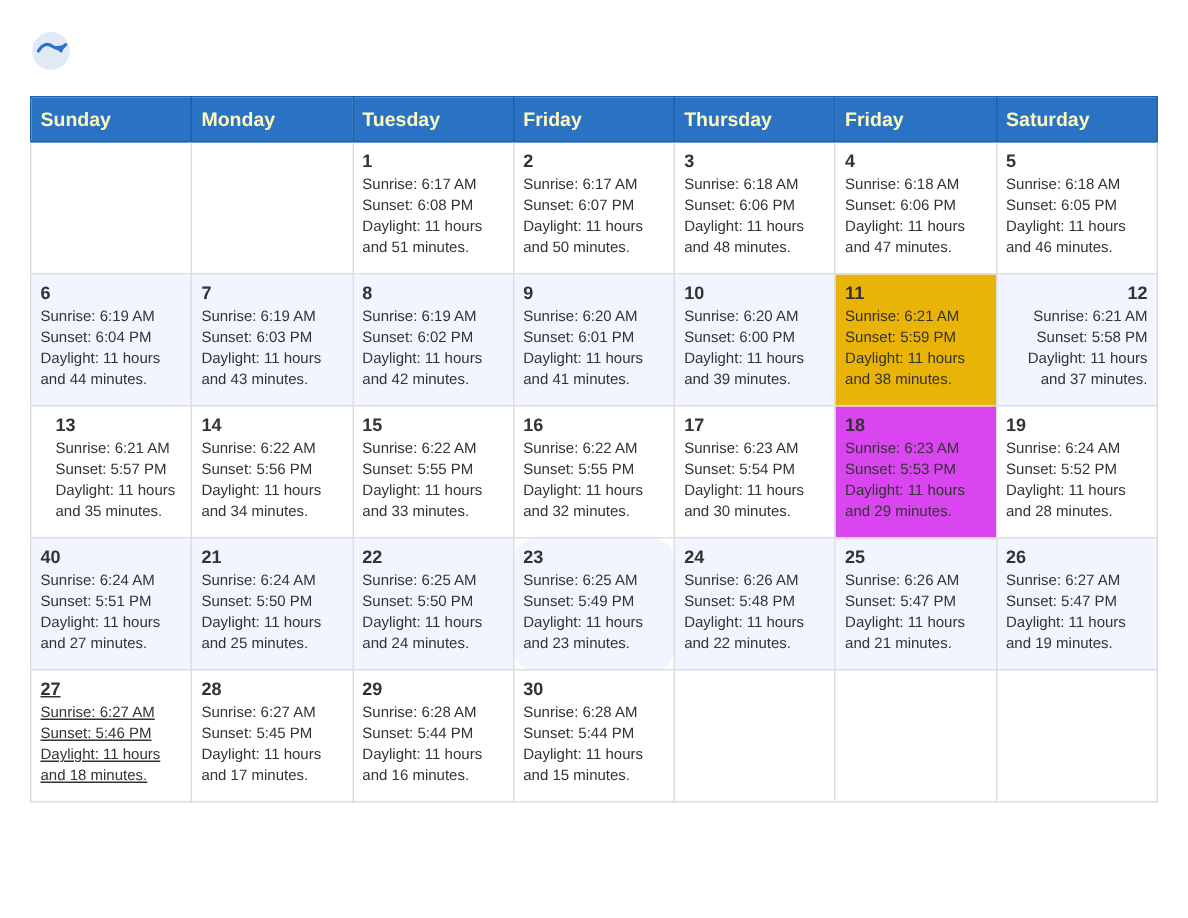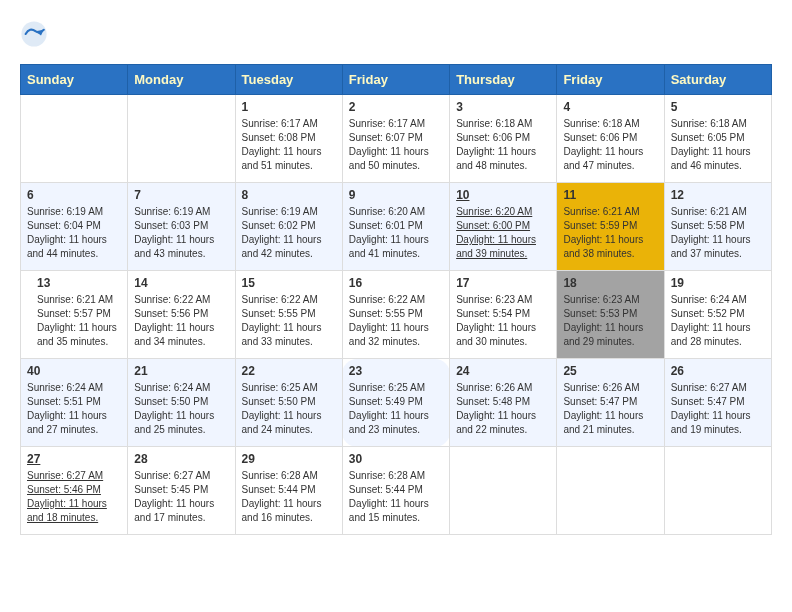--- a/index.html
+++ b/index.html
@@ -177,33 +177,33 @@
           <div class="day-info" style="white-space: pre-line;">Sunrise: 6:19 AM
 Sunset: 6:02 PM
 Daylight: 11 hours and 42 minutes.</div>
         </td>
         <td style="background: rgb(240, 245, 255);">
           <span class="day-number">9</span>
           <div class="day-info" style="white-space: pre-line;">Sunrise: 6:20 AM
 Sunset: 6:01 PM
 Daylight: 11 hours and 41 minutes.</div>
         </td>
-        <td style="background: rgb(240, 245, 255); text-decoration: underline;">
+        <td style="background: rgb(240, 245, 255);">
           <span class="day-number">10</span>
           <div class="day-info" style="white-space: pre-line;">Sunrise: 6:20 AM
 Sunset: 6:00 PM
 Daylight: 11 hours and 39 minutes.</div>
         </td>
         <td style="background: #eab308; margin-top: 44px;">
           <span class="day-number">11</span>
           <div class="day-info" style="white-space: pre-line;">Sunrise: 6:21 AM
 Sunset: 5:59 PM
 Daylight: 11 hours and 38 minutes.</div>
         </td>
-        <td style="background: rgb(240, 245, 255);">
+        <td style="background: rgb(240, 245, 255); text-align: right;">
           <span class="day-number">12</span>
           <div class="day-info" style="white-space: pre-line;">Sunrise: 6:21 AM
 Sunset: 5:58 PM
 Daylight: 11 hours and 37 minutes.</div>
         </td>
       </tr>
       <tr>
         <td style="background: rgb(255, 255, 255); padding-left: 16px;">
           <span class="day-number">13</span>
           <div class="day-info" style="white-space: pre-line;">Sunrise: 6:21 AM
@@ -227,21 +227,21 @@
           <div class="day-info" style="white-space: pre-line;">Sunrise: 6:22 AM
 Sunset: 5:55 PM
 Daylight: 11 hours and 32 minutes.</div>
         </td>
         <td style="background: rgb(255, 255, 255);">
           <span class="day-number">17</span>
           <div class="day-info" style="white-space: pre-line;">Sunrise: 6:23 AM
 Sunset: 5:54 PM
 Daylight: 11 hours and 30 minutes.</div>
         </td>
-        <td style="background: #a3a3a3;">
+        <td style="background: #d946ef;">
           <span class="day-number">18</span>
           <div class="day-info" style="white-space: pre-line;">Sunrise: 6:23 AM
 Sunset: 5:53 PM
 Daylight: 11 hours and 29 minutes.</div>
         </td>
         <td style="background: rgb(255, 255, 255);">
           <span class="day-number">19</span>
           <div class="day-info" style="white-space: pre-line;">Sunrise: 6:24 AM
 Sunset: 5:52 PM
 Daylight: 11 hours and 28 minutes.</div>

